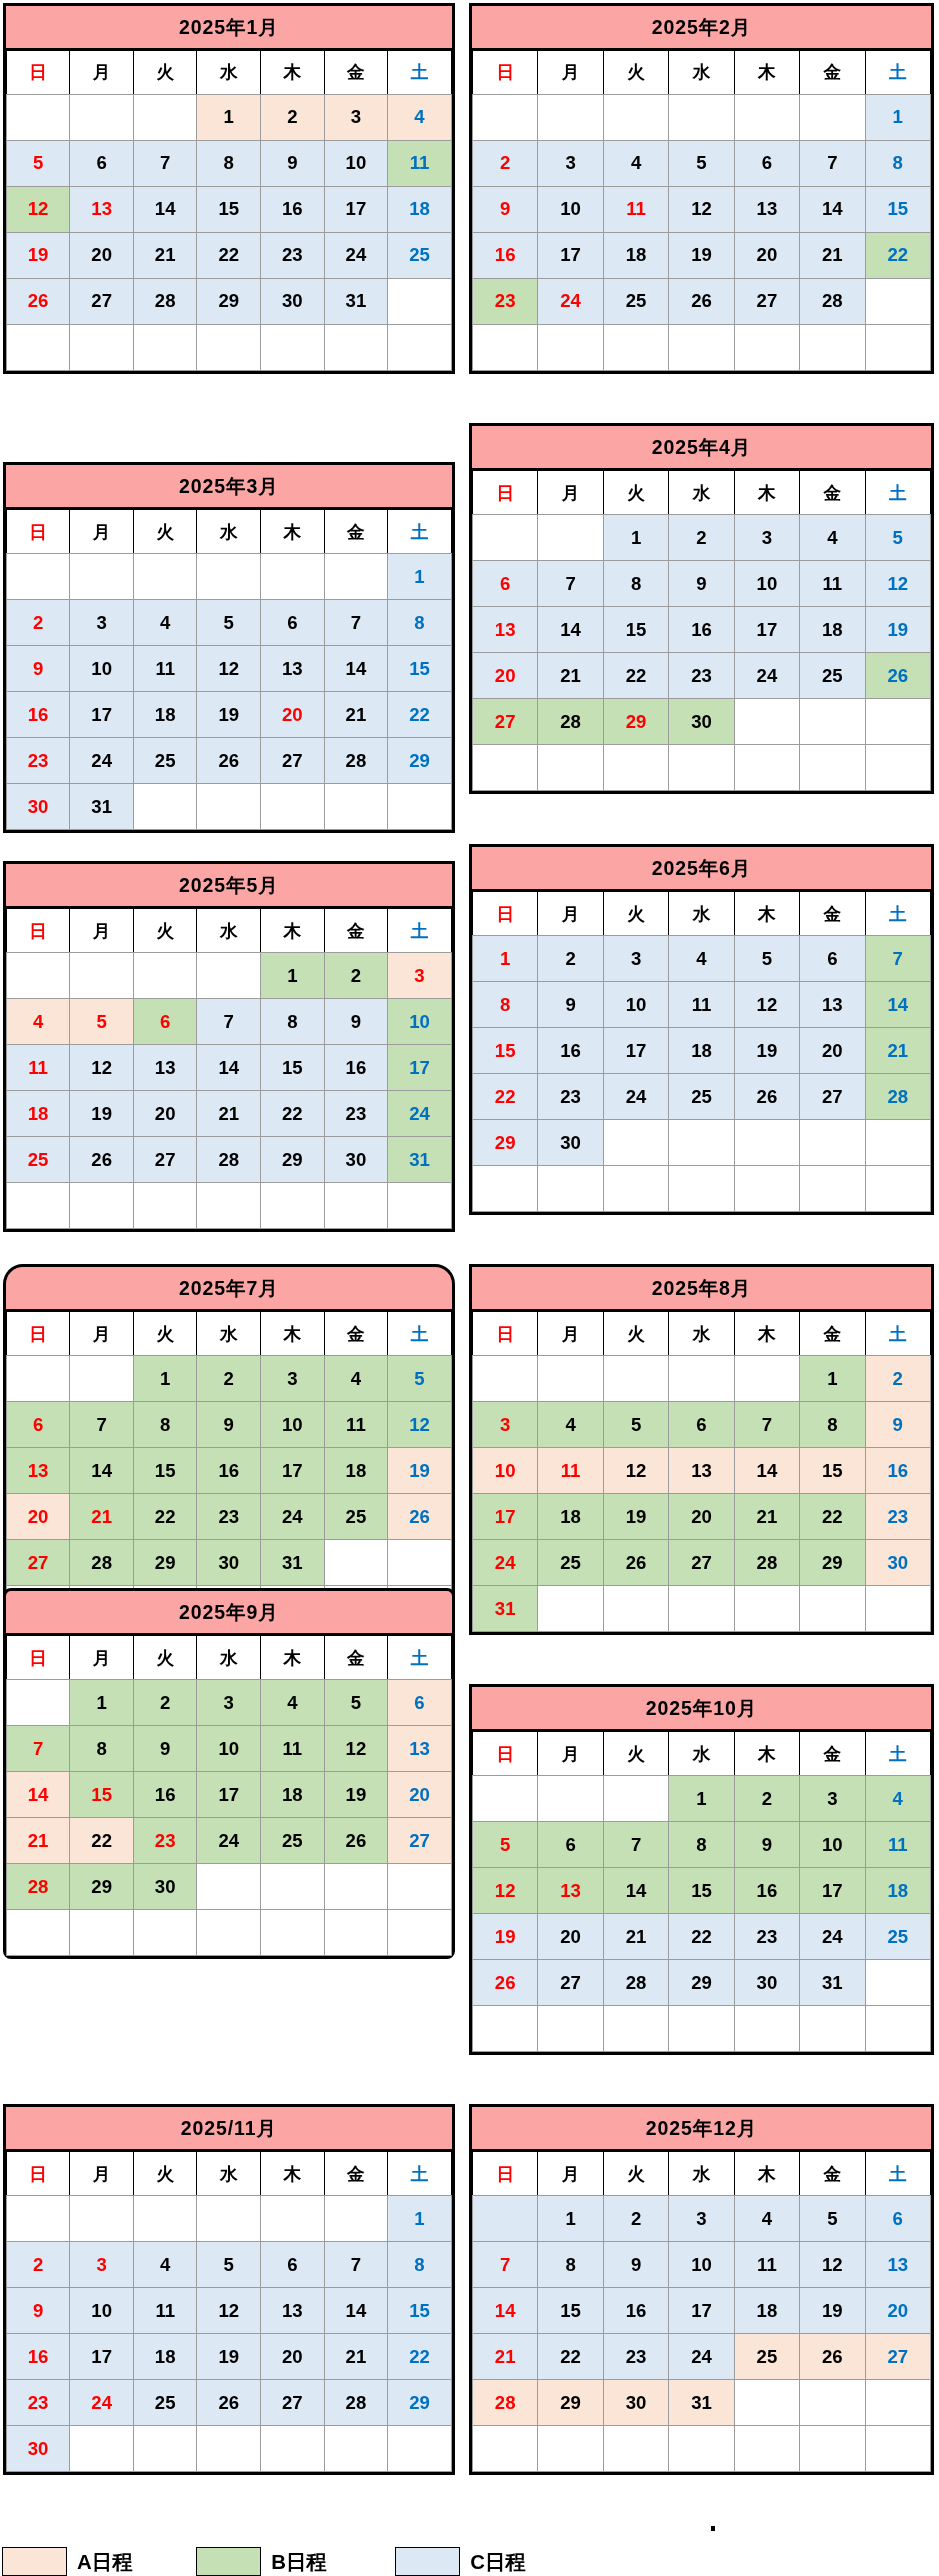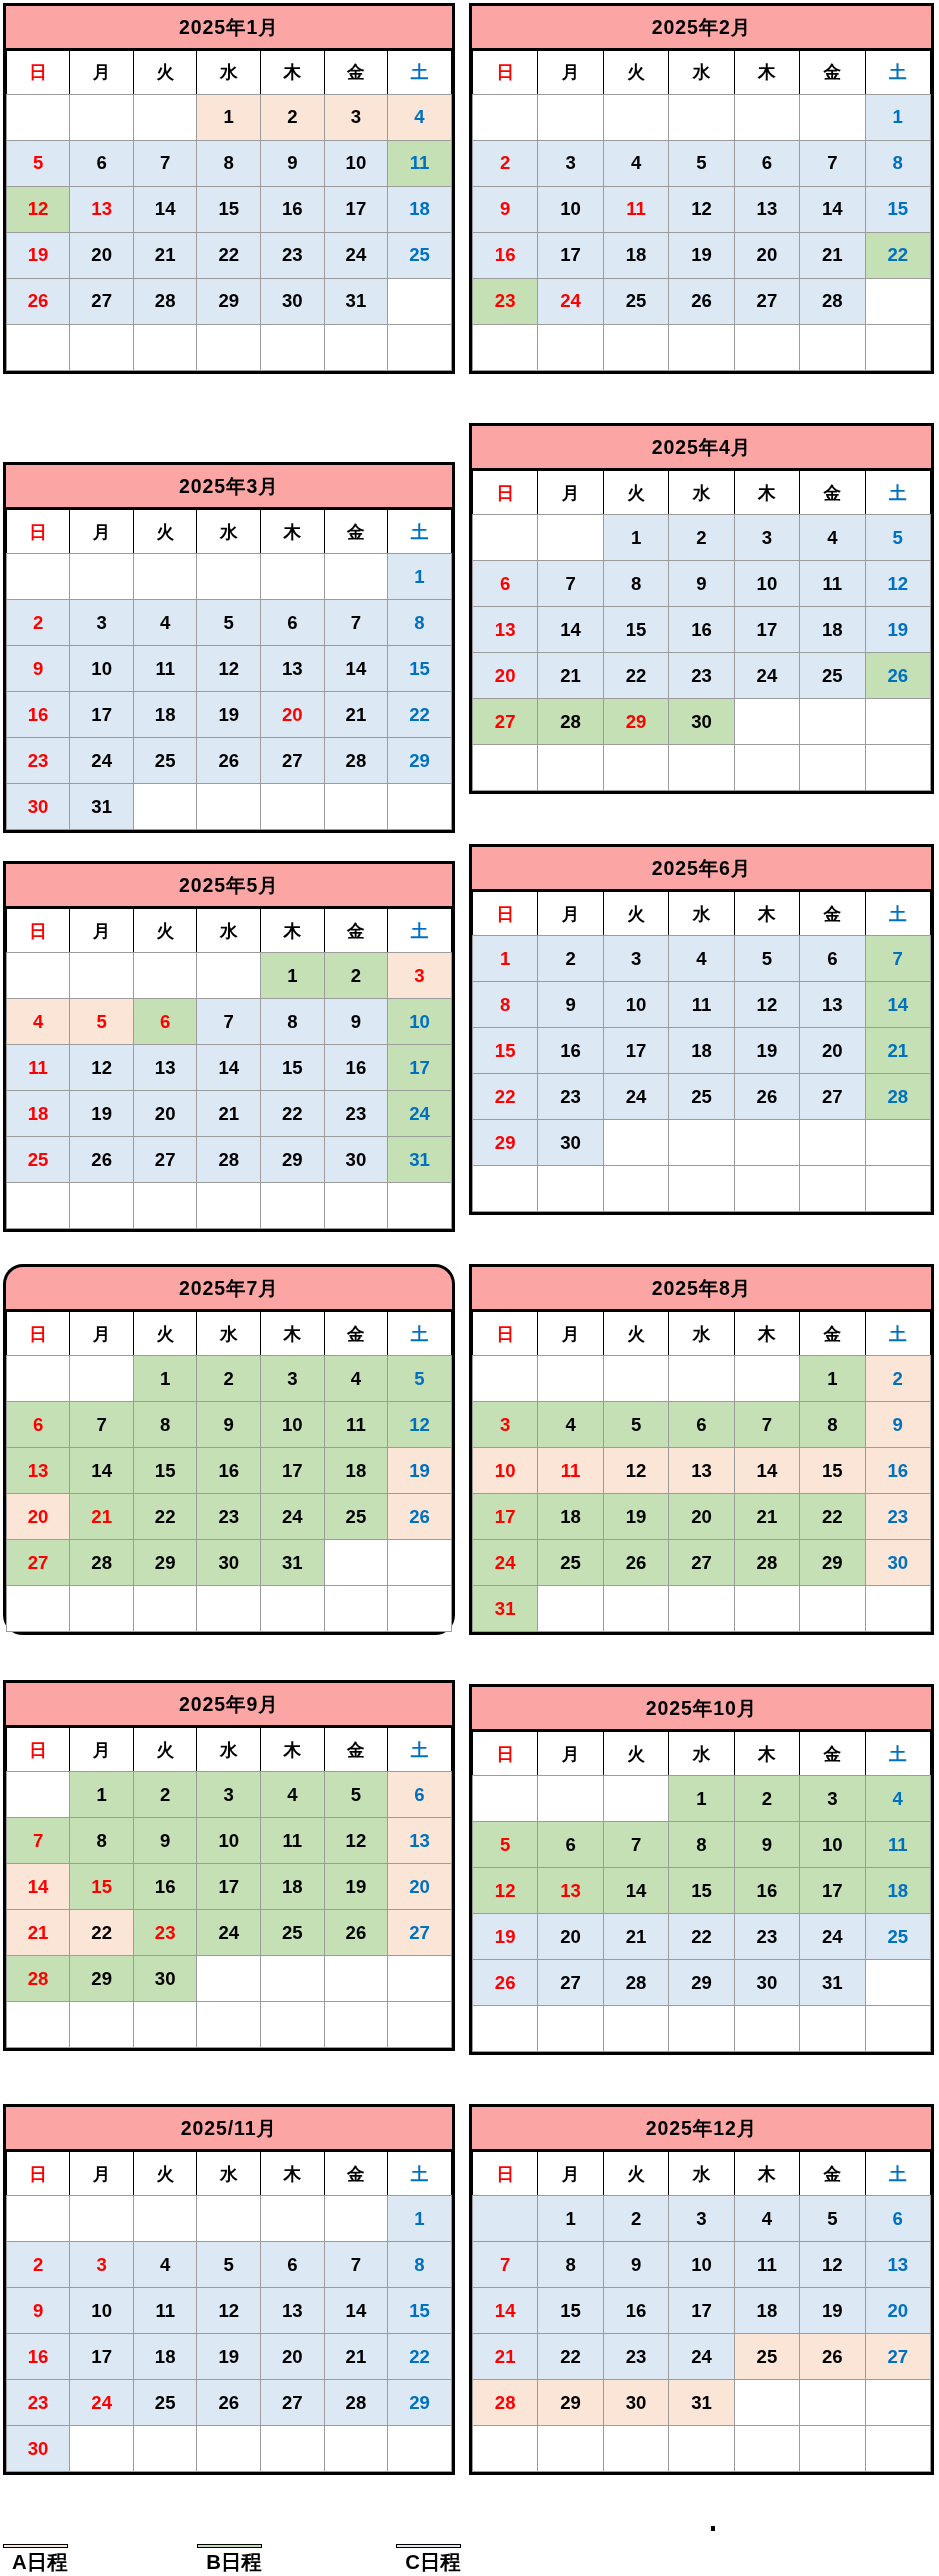--- a/index.html
+++ b/index.html
@@ -21,21 +21,21 @@
   table.cal td{
     height:45px;border:1.9px solid var(--grid,#9c9c9c);
     font-size:18.6px;font-weight:bold;text-align:center;color:#000;padding:0;background:#fff;
   }
   table.cal td.bg-A{background:var(--col-a,#FBE5D6);}
   table.cal td.bg-B{background:var(--col-b,#C5E0B4);}
   table.cal td.bg-C{background:var(--col-c,#DCE9F5);}
   table.cal td.c-r, table.cal th.c-r{color:var(--red,#FF0000);}
   table.cal td.c-b, table.cal th.c-b{color:var(--blue,#0070C0);}
   table.cal td.c-k, table.cal th.c-k{color:#000;}
-  .legend-item{position:absolute;top:2544px;display:flex;align-items:flex-end;height:32px;flex-direction:column;}
+  .legend-item{position:absolute;top:2544px;display:flex;align-items:flex-end;height:32px;}
   .legend-item.pos-a{left:1.9px;}
   .legend-item.pos-b{left:196px;}
   .legend-item.pos-c{left:395px;}
   .swatch{width:63px;height:27px;border:1.9px solid #000;display:inline-block;}
   .swatch.sw-a{background:var(--col-a,#FBE5D6);}
   .swatch.sw-b{background:var(--col-b,#C5E0B4);}
   .swatch.sw-c{background:var(--col-c,#DCE9F5);}
   .legend-label{margin-left:10.2px;font-size:20.4px;font-weight:bold;color:#000;white-space:nowrap;}
   .stray-dot{position:absolute;left:711px;top:2526px;width:3.7px;height:4.6px;background:#000;}
 </style>
@@ -612,21 +612,21 @@
             <td></td>
             <td></td>
             <td></td>
             <td></td>
             <td></td>
             <td></td>
           </tr>
         </tbody>
       </table>
     </section>
-    <section class="month" style="left: 2.8px; top: 1680px; width: 446px;">
+    <section class="month" style="left: 2.8px; top: 1588px; width: 446px; border-radius: 8px;">
       <div class="month-title">2025年9月</div>
       <table class="cal">
         <thead>
           <tr>
             <th class="c-r">日</th>
             <th class="c-k">月</th>
             <th class="c-k">火</th>
             <th class="c-k">水</th>
             <th class="c-k">木</th>
             <th class="c-k">金</th>

